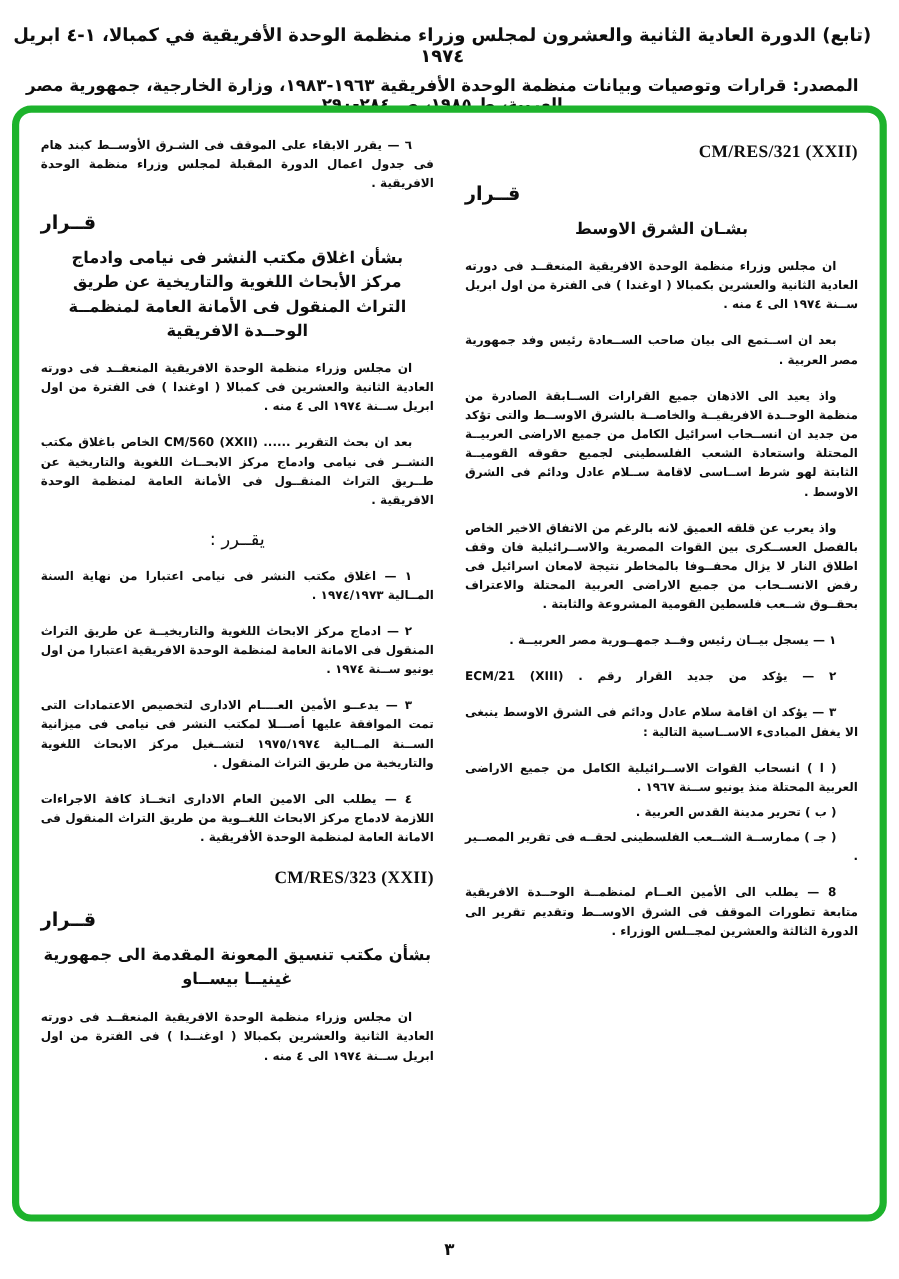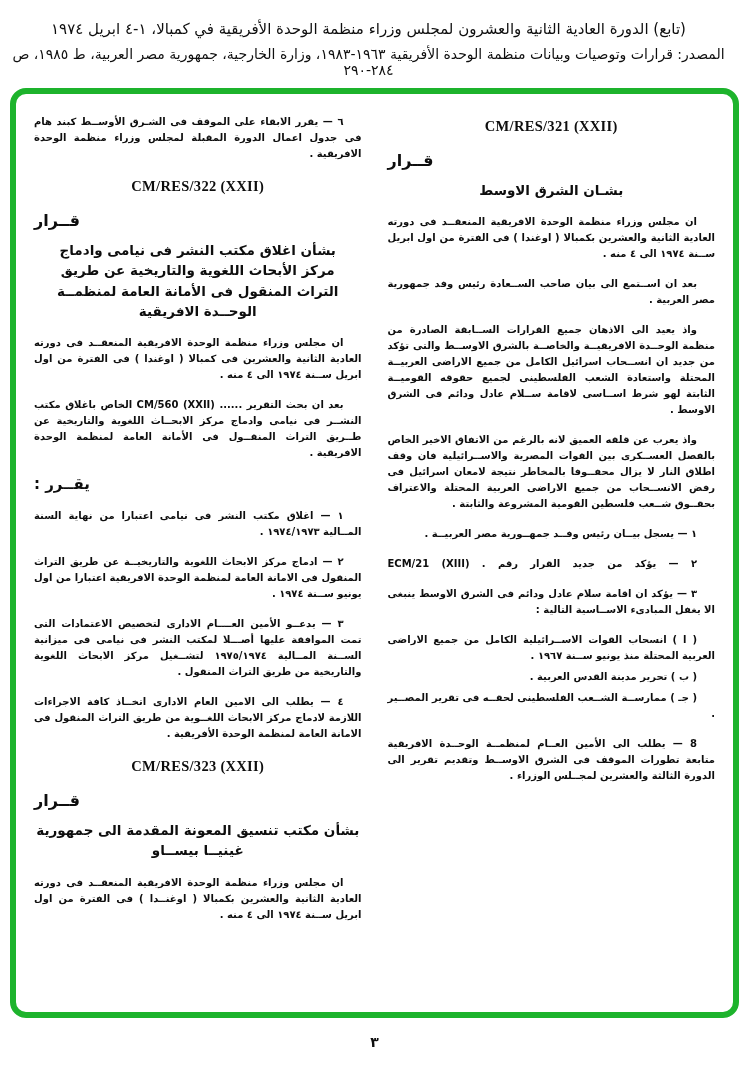--- a/index.html
+++ b/index.html
@@ -11,37 +11,37 @@
     background: #ffffff;
     font-family: "DejaVu Sans", sans-serif;
     color: #0e0e0e;
     overflow: hidden;
   }
   .header {
     position: absolute;
     top: 20px; left: 0; right: 12px;
     text-align: center;
     direction: rtl;
-    font-weight: normal;
+    font-weight: bold;
   }
   .header-l1 { font-size: 15px; }
   .header-l2 { font-size: 14px; margin-top: 8px; }
   .frame {
     position: absolute;
     left: 10px; top: 88px;
     width: 729px; height: 930px;
     border: 6px solid #1db32c;
     border-radius: 16px;
     padding: 20px 18px 10px 18px;
     overflow: hidden;
     background: #ffffff;
   }
   .columns { display: flex; direction: rtl; gap: 26px; height: 100%; }
   .col { flex: 1; min-width: 0; }
-  .code-row { margin: 2px 0 16px; text-align: center; }
+  .code-row { margin: 2px 0 16px; text-align: right; }
   .code-row.mt { margin-top: 14px; }
   .code {
     direction: ltr; unicode-bidi: isolate; display: inline-block;
     font-family: "Liberation Serif", serif;
     font-weight: bold; font-size: 14.5px; letter-spacing: .3px;
   }
   .res-title { text-align: left; font-size: 16px; font-weight: bold; margin: 10px 0 10px; direction: rtl; }
   .res-sub {
     text-align: center; font-size: 13.5px; font-weight: bold;
     line-height: 1.5; margin-bottom: 14px; direction: rtl;
@@ -49,22 +49,22 @@
   .res-sub .line { display: block; }
   .para {
     direction: rtl; text-align: justify;
     font-size: 10px; font-weight: bold;
     line-height: 16px; text-indent: 18px;
     margin-bottom: 14px;
   }
   .tight { margin-bottom: 5px; }
   .spread { text-align-last: justify; }
   .decides {
-    direction: rtl; text-align: left;
-    font-size: 15px; font-weight: bold;
+    direction: rtl; text-align: center;
+    font-size: 15px; font-weight: normal;
     margin: 4px 0 15px;
   }
   .pagenum {
     position: absolute; bottom: 16px; left: 0; right: 0;
     text-align: center; font-weight: bold; font-size: 14px;
   }
 </style>
 </head>
 <body>
 
@@ -93,23 +93,20 @@
         <p class="para">٣ — يؤكد ان اقامة سلام عادل ودائم فى الشرق الاوسط ينبغى الا يغفل المبادىء الاســاسية التالية :</p>
         <p class="para tight">( ا ) انسحاب القوات الاســرائيلية الكامل من جميع الاراضى العربية المحتلة منذ يونيو ســنة ١٩٦٧ .</p>
         <p class="para tight">( ب ) تحرير مدينة القدس العربية .</p>
         <p class="para">( جـ ) ممارســة الشــعب الفلسطينى لحقــه فى تقرير المصــير .</p>
         <p class="para">8 — يطلب الى الأمين العــام لمنظمــة الوحــدة الافريقية متابعة تطورات الموقف فى الشرق الاوســط وتقديم تقرير الى الدورة الثالثة والعشرين لمجــلس الوزراء .</p>
       </div>
 
       <div class="col">
         <p class="para">٦ — يقرر الابقاء على الموقف فى الشـرق الأوســط كبند هام فى جدول اعمال الدورة المقبلة لمجلس وزراء منظمة الوحدة الافريقية .</p>
 
-        <div class="code-row mt">
-          <span class="code">CM/RES/322 (XXII)</span>
-        </div>
         <div class="res-title">قــرار</div>
         <div class="res-sub">
           <span class="line">بشأن اغلاق مكتب النشر فى نيامى وادماج</span>
           <span class="line">مركز الأبحاث اللغوية والتاريخية عن طريق</span>
           <span class="line">التراث المنقول فى الأمانة العامة لمنظمــة</span>
           <span class="line">الوحــدة الافريقية</span>
         </div>
         <p class="para">ان مجلس وزراء منظمة الوحدة الافريقية المنعقــد فى دورته العادية الثانية والعشرين فى كمبالا ( اوغندا ) فى الفترة من اول ابريل ســنة ١٩٧٤ الى ٤ منه .</p>
         <p class="para">بعد ان بحث التقرير ...... ‎CM/560 (XXII)‎ الخاص باغلاق مكتب النشــر فى نيامى وادماج مركز الابحــاث اللغوية والتاريخية عن طــريق التراث المنقــول فى الأمانة العامة لمنظمة الوحدة الافريقية .</p>
         <div class="decides">يقــرر :</div>

